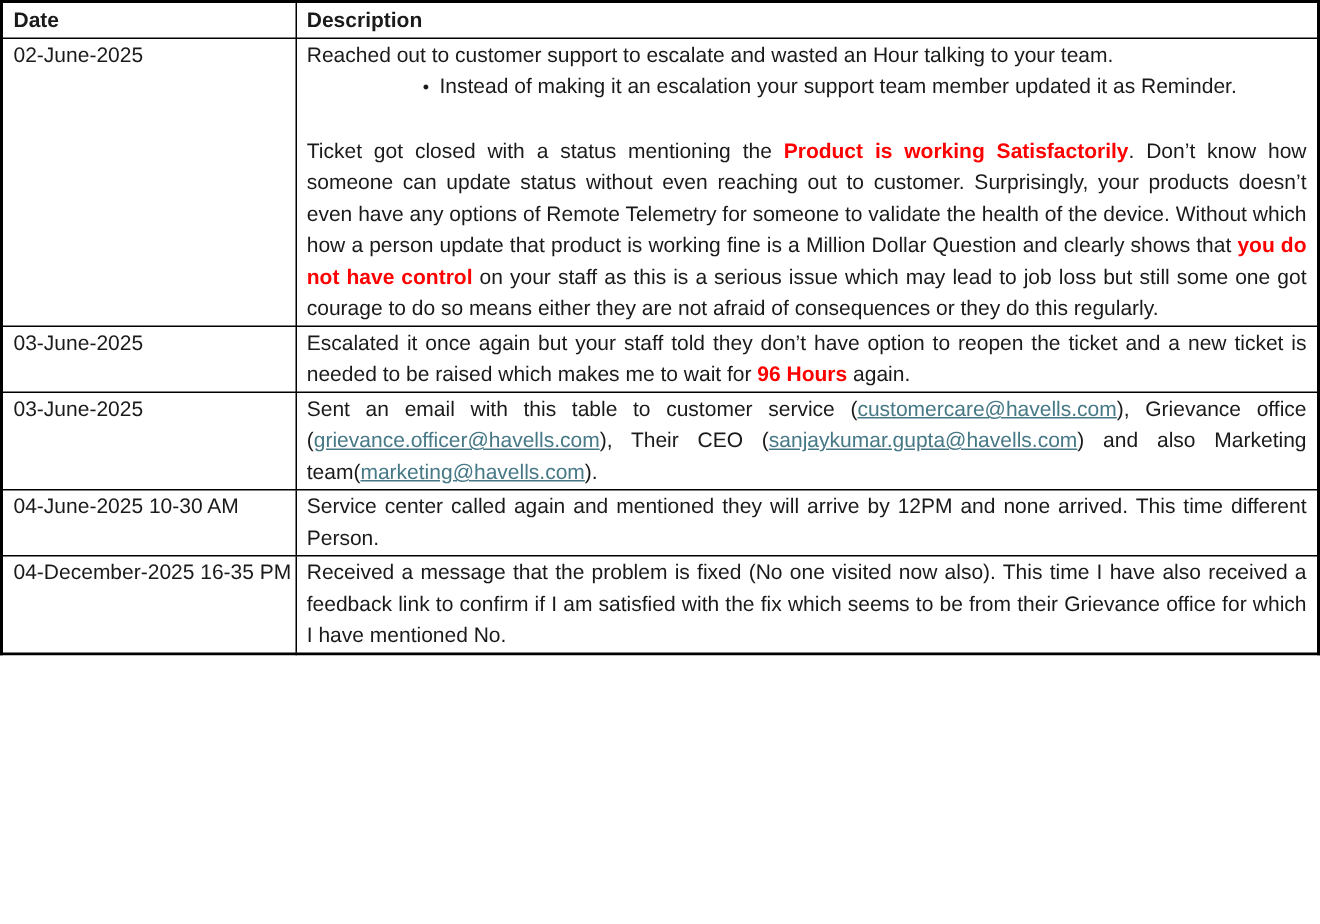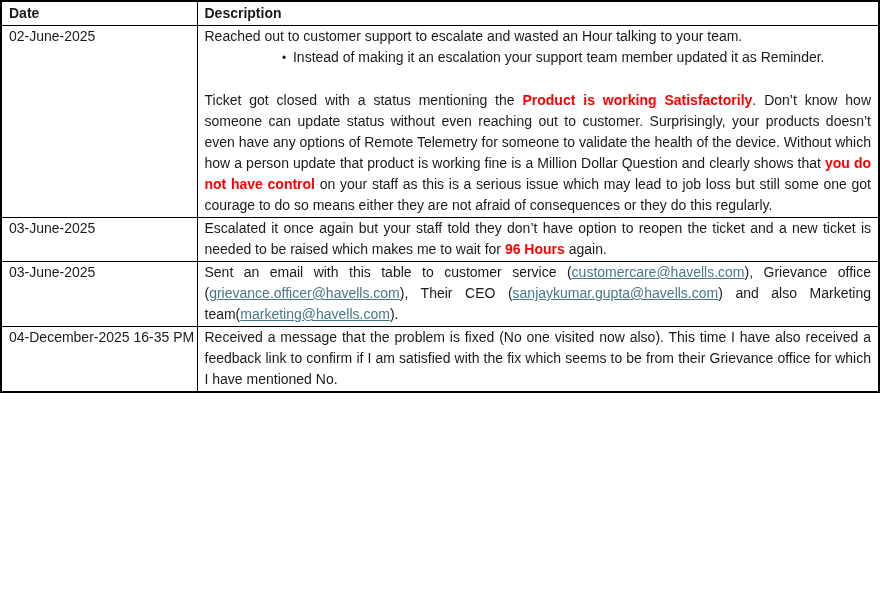--- a/index.html
+++ b/index.html
@@ -94,19 +94,25 @@
           <div class="para"><span>Escalated it once again but your staff told they don’t have option to reopen the ticket and a new ticket is needed to be raised which makes me to wait for </span><span class="red">96 Hours</span><span> again.</span></div>
         </td>
       </tr>
       <tr>
         <td class="date-cell">03-June-2025</td>
         <td class="desc-cell">
           <div class="para"><span>Sent an email with this table to customer service (</span><a class="link">customercare@havells.com</a><span>), Grievance office (</span><a class="link">grievance.officer@havells.com</a><span>), Their CEO (</span><a class="link">sanjaykumar.gupta@havells.com</a><span>) and also Marketing team(</span><a class="link">marketing@havells.com</a><span>).</span></div>
         </td>
       </tr>
       <tr>
+        <td class="date-cell">04-June-2025 10-30 AM</td>
+        <td class="desc-cell">
+          <div class="para"><span>Service center called again and mentioned they will arrive by 12PM and none arrived. This time different Person.</span></div>
+        </td>
+      </tr>
+      <tr>
         <td class="date-cell">04-December-2025 16-35 PM</td>
         <td class="desc-cell">
           <div class="para"><span>Received a message that the problem is fixed (No one visited now also). This time I have also received a feedback link to confirm if I am satisfied with the fix which seems to be from their Grievance office for which I have mentioned No.</span></div>
         </td>
       </tr>
     </tbody>
 </table>
 
 </body></html>

